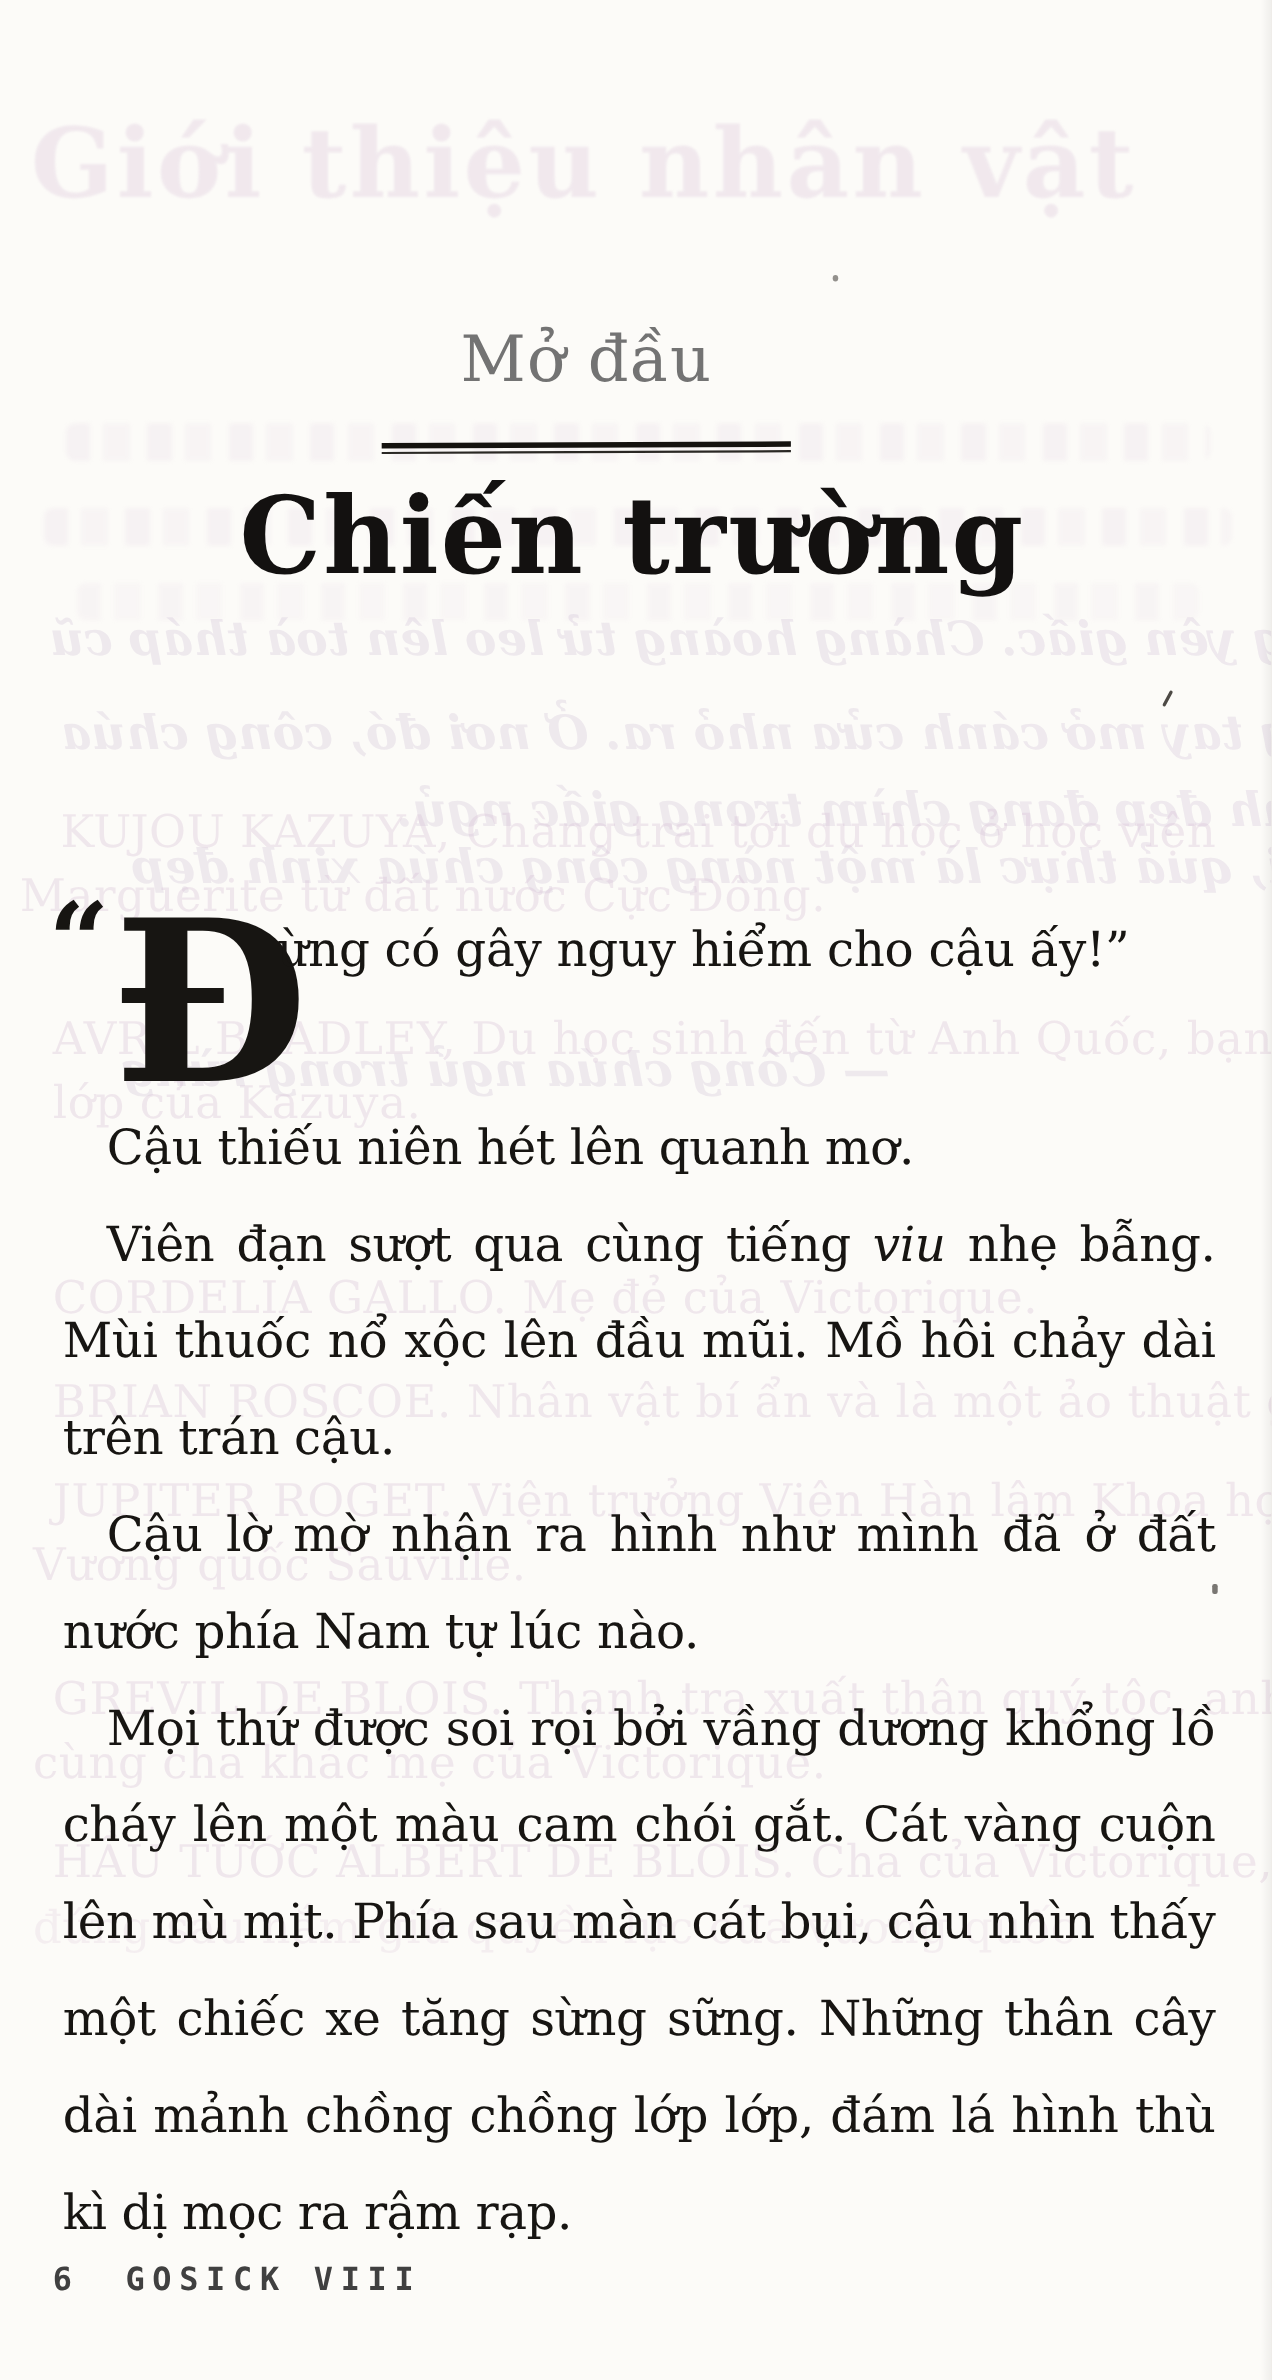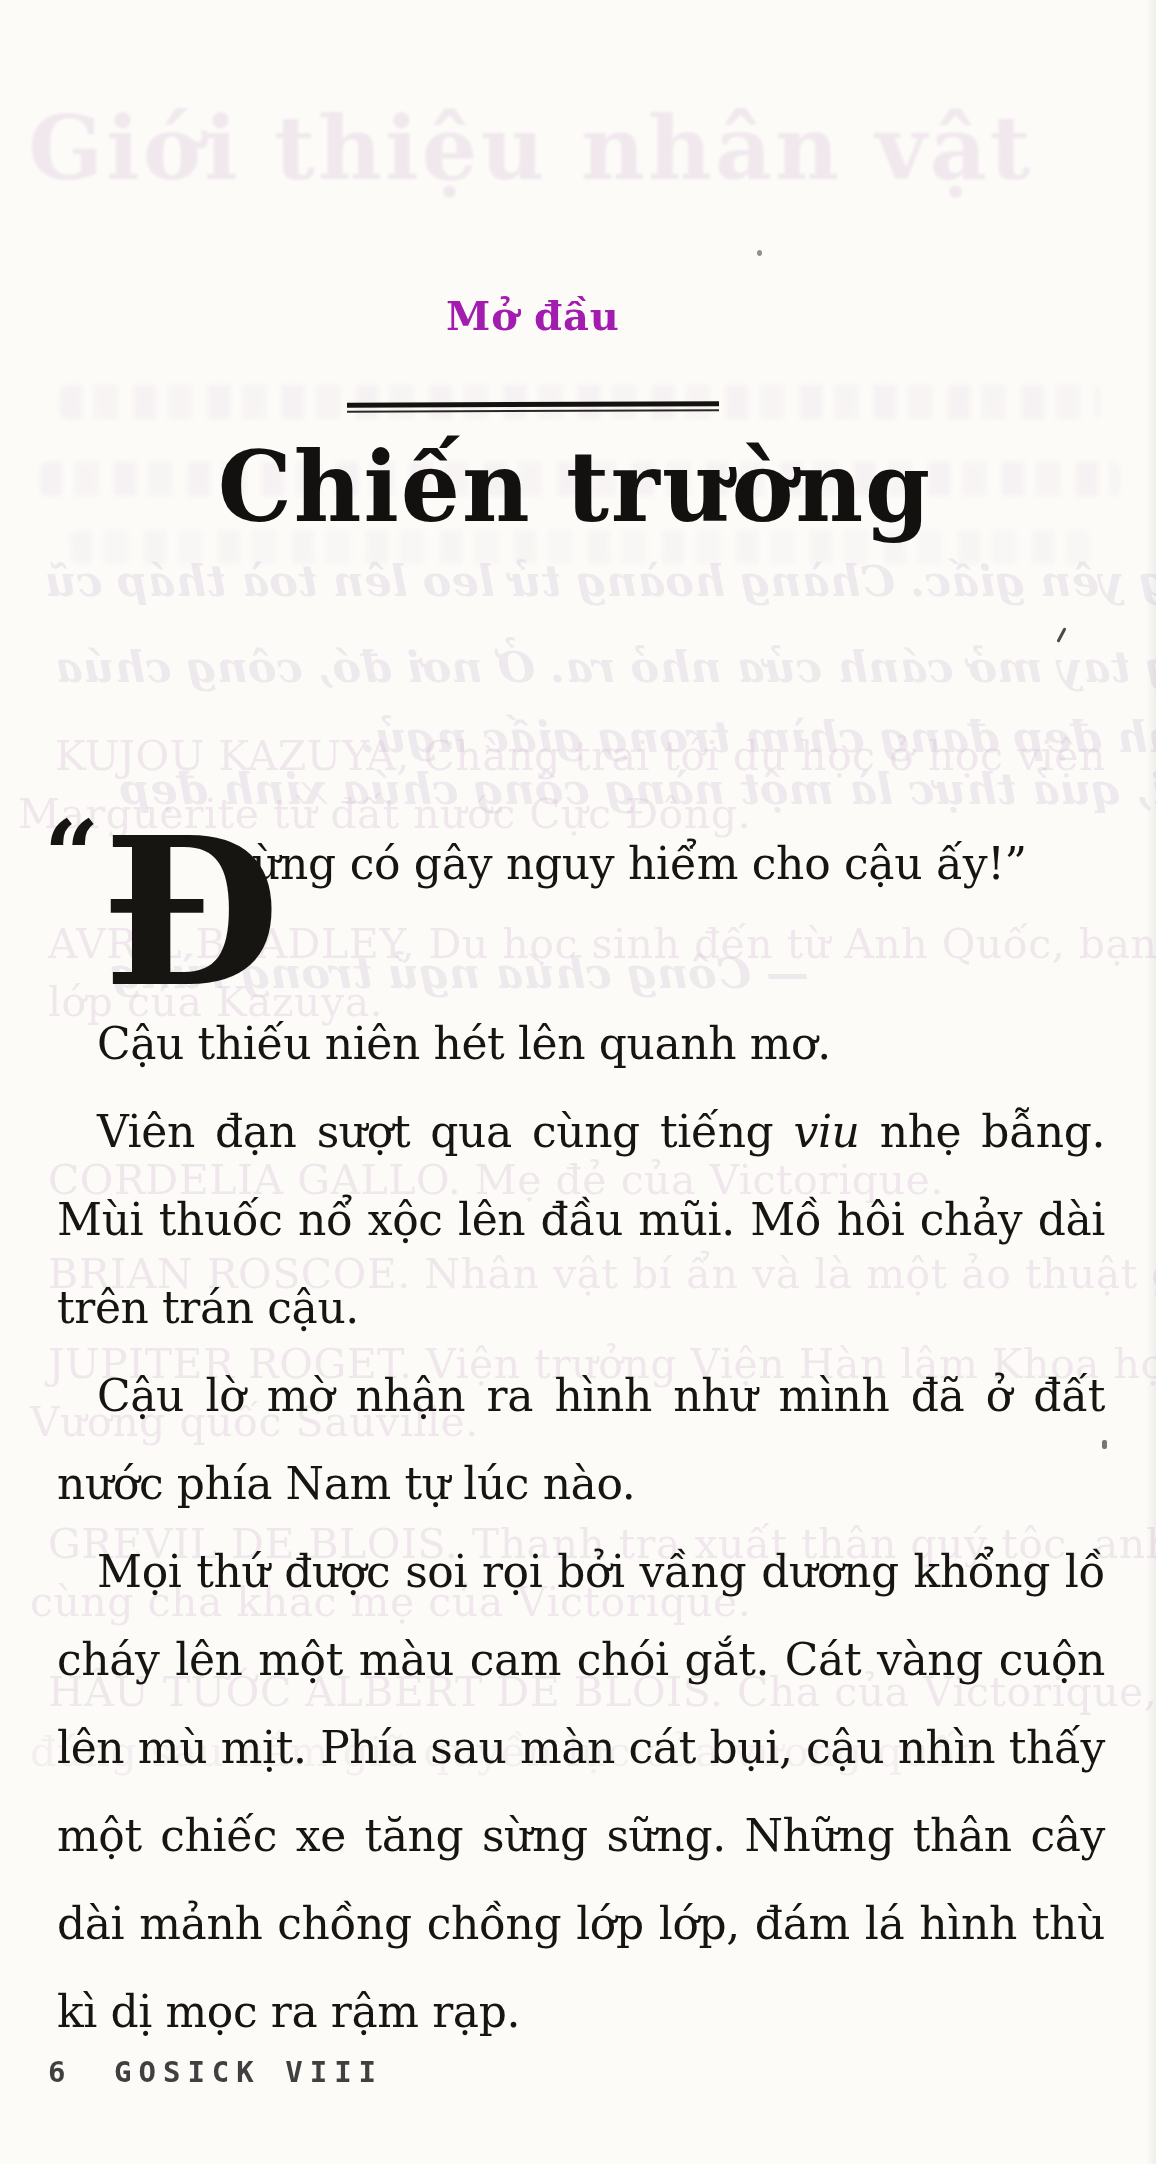--- a/index.html
+++ b/index.html
@@ -21,21 +21,21 @@
     font-size:43px;font-style:italic;font-weight:bold;color:#cfc0d6;opacity:.30;
     filter:blur(.7px);transform:scaleX(-1);transform-origin:center;
   }
   .ghost-smudge{
     position:absolute;height:34px;border-radius:8px;filter:blur(2px);opacity:.5;
     background:repeating-linear-gradient(90deg,rgba(213,190,214,.30) 0 22px,rgba(213,190,214,0) 22px 34px,rgba(213,190,214,.22) 34px 58px,rgba(213,190,214,0) 58px 74px);
   }
   
   .section-title{
     position:absolute;left:0;width:1066px;top:292px;text-align:center;
-    font-size:40px;font-weight:bold;letter-spacing:1px;color:#a21caf;
+    font-size:58px;font-weight:normal;letter-spacing:1px;color:#737373;
   }
   .divider{position:absolute;left:347px;top:402px;width:372px;transform:rotate(-.25deg);}
   .divider .rule-thick{height:5px;background:#15130f;}
   .divider .rule-thin{height:2px;background:#2a2824;margin-top:3px;}
   .chapter-title{
     position:absolute;left:0;width:1150px;top:430px;text-align:center;
     font-size:97px;font-weight:bold;letter-spacing:2px;color:#131110;
     transform:scaleX(.96);
   }
   .p-dropcap{position:absolute;left:44px;top:822px;width:1070px;height:200px;}

